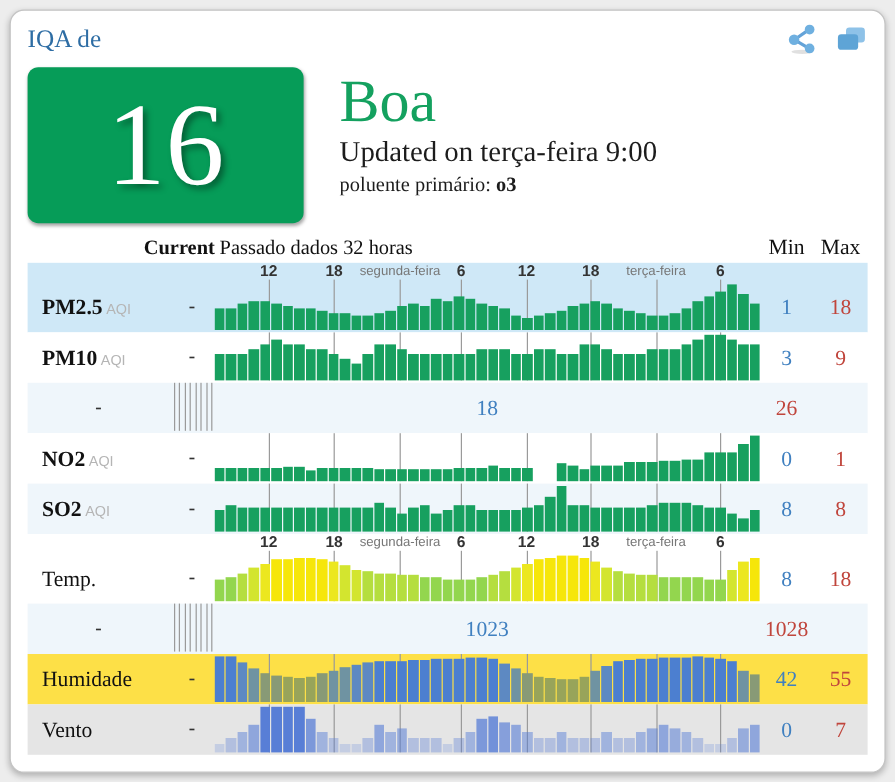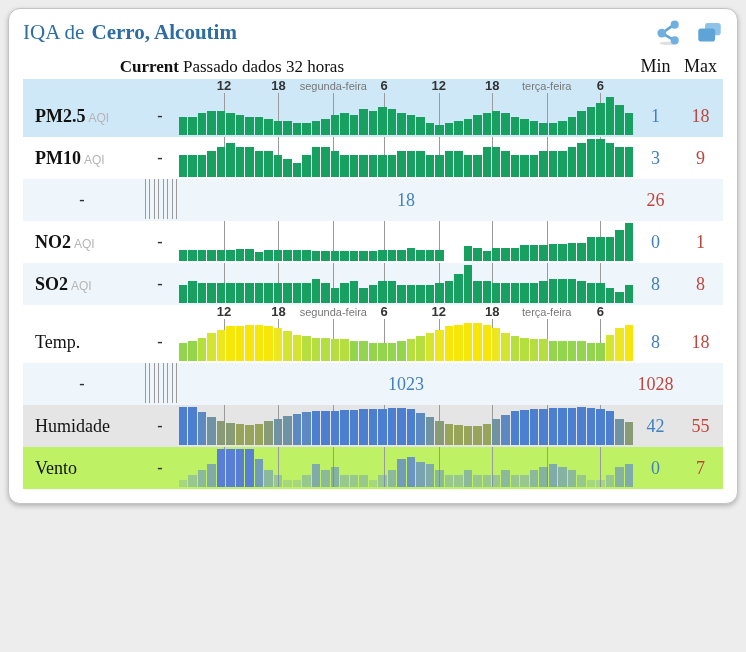--- a/index.html
+++ b/index.html
@@ -57,36 +57,46 @@
                 font-family:"Liberation Sans", sans-serif; }
   .tick-label.hour { font-size:13px; font-weight:bold; color:#333; }
   .tick-label.day { font-size:11px; color:#777; top:1px; }
 </style>
 </head>
 <body>
 
 <div class="card">
 
   <div class="hdr">
-    <span class="t-prefix">IQA de</span>&nbsp;<span class="t-link">Cerro, Alcoutim</span>
+    <span class="t-prefix">IQA de</span>&nbsp;
     <span class="hdr-icons">
       <svg class="hicon" viewBox="0 0 24 24">
         <ellipse cx="12" cy="21.5" rx="8" ry="1.6" fill="#000" opacity="0.12"></ellipse>
         <path d="M7 12 L17 5 M7 13 L17 19" stroke="#64a3d8" stroke-width="2.4" fill="none"></path>
         <circle cx="17.5" cy="5" r="3.6" fill="#6fb0e0"></circle>
         <circle cx="6" cy="12.5" r="3.9" fill="#6fb0e0"></circle>
         <circle cx="17.5" cy="19" r="3.6" fill="#6fb0e0"></circle>
       </svg>
       <svg class="hicon" viewBox="0 0 24 24">
         <rect x="8" y="3.5" width="14" height="11" rx="2.5" fill="#8ec2e8"></rect>
         <rect x="2" y="8.5" width="15" height="11.5" rx="2.5" fill="#5ea4d6"></rect>
       </svg>
     </span>
   </div>
 
+  <div class="hero">
+    <div class="aqi-box">
+      <span>16</span>
+    </div>
+    <div class="hero-right">
+      <div class="category">Boa</div>
+      <div class="updated">Updated on terça-feira 9:00</div>
+      <div class="pollutant"><span>poluente primário: </span><b>o3</b></div>
+    </div>
+  </div>
 
   <div class="tbl">
     <div class="thead">
       <div class="th-current">Current</div>
       <div class="th-history">Passado dados 32 horas</div>
       <div class="th-min">Min</div>
       <div class="th-max">Max</div>
     </div>
     <div id="rows">
         <div class="row has-axis" style="background: rgb(207, 232, 247);">
@@ -558,21 +568,21 @@
               <div class="bar" style="height: 58.2%; background: rgb(252, 169, 76);"></div>
               <div class="bar" style="height: 57.25%; background: rgb(252, 169, 76);"></div>
               <div class="bar" style="height: 59.15%; background: rgb(252, 169, 76);"></div>
               <div class="bar" style="height: 63.9%; background: rgb(251, 154, 51);"></div>
               <div class="bar" style="height: 62%; background: rgb(251, 154, 51);"></div>
             </div>
           </div>
           <div class="cell cell-min">1023</div>
           <div class="cell cell-max">1028</div>
         </div>
-        <div class="row" style="background: #e5e5e5;">
+        <div class="row" style="background: #fde047;">
           <div class="cell cell-label plain"><span class="main">Humidade</span></div>
           <div class="cell cell-current">-</div>
           <div class="chart">
             <div class="gridline" style="left: 9.9%;"></div>
             <div class="gridline" style="left: 21.9%;"></div>
             <div class="gridline" style="left: 34%;"></div>
             <div class="gridline" style="left: 45.2%;"></div>
             <div class="gridline" style="left: 57.2%;"></div>
             <div class="gridline" style="left: 69%;"></div>
             <div class="gridline" style="left: 81%;"></div>
@@ -624,21 +634,21 @@
               <div class="bar" style="height: 96.8681%; background: rgb(76, 127, 208);"></div>
               <div class="bar" style="height: 93.7363%; background: rgb(76, 127, 208);"></div>
               <div class="bar" style="height: 88.5165%; background: rgb(76, 127, 208);"></div>
               <div class="bar" style="height: 69.7253%; background: rgb(111, 147, 162);"></div>
               <div class="bar" style="height: 59.2857%; background: rgb(136, 154, 118);"></div>
             </div>
           </div>
           <div class="cell cell-min">42</div>
           <div class="cell cell-max">55</div>
         </div>
-        <div class="row" style="background: #bef264;">
+        <div class="row" style="background: #e5e5e5;">
           <div class="cell cell-label plain"><span class="main">Vento</span></div>
           <div class="cell cell-current">-</div>
           <div class="chart">
             <div class="gridline" style="left: 9.9%;"></div>
             <div class="gridline" style="left: 21.9%;"></div>
             <div class="gridline" style="left: 34%;"></div>
             <div class="gridline" style="left: 45.2%;"></div>
             <div class="gridline" style="left: 57.2%;"></div>
             <div class="gridline" style="left: 69%;"></div>
             <div class="gridline" style="left: 81%;"></div>

